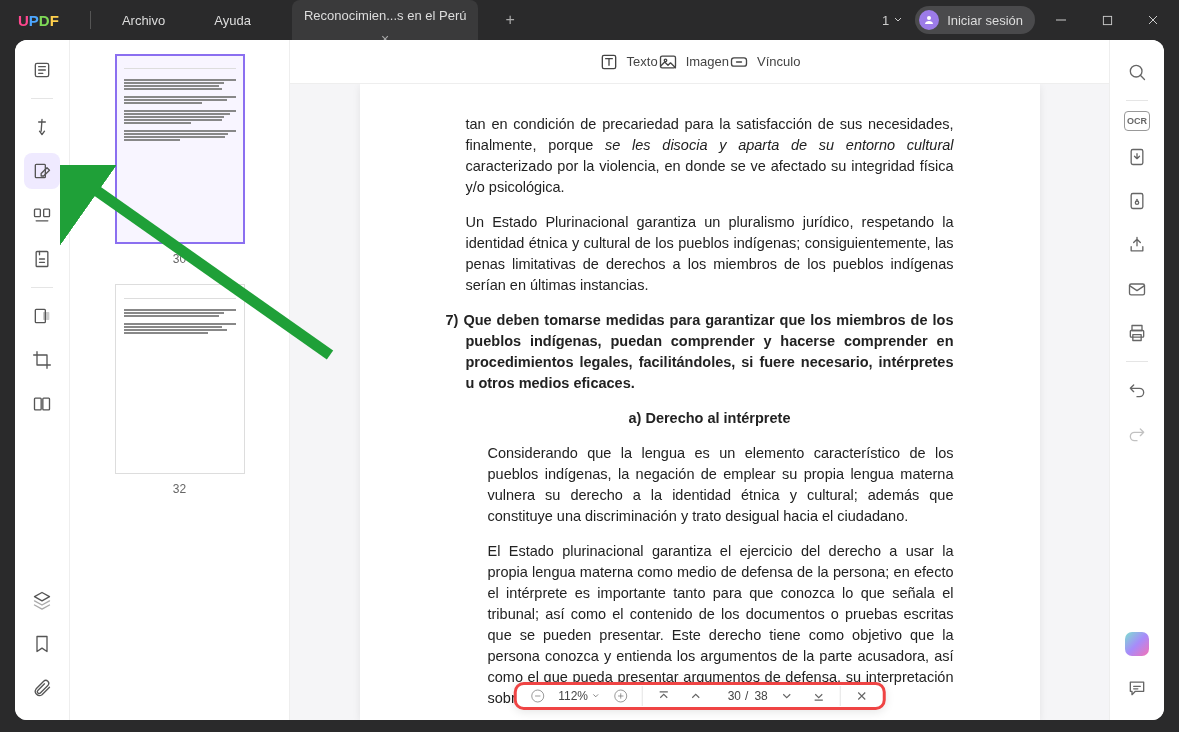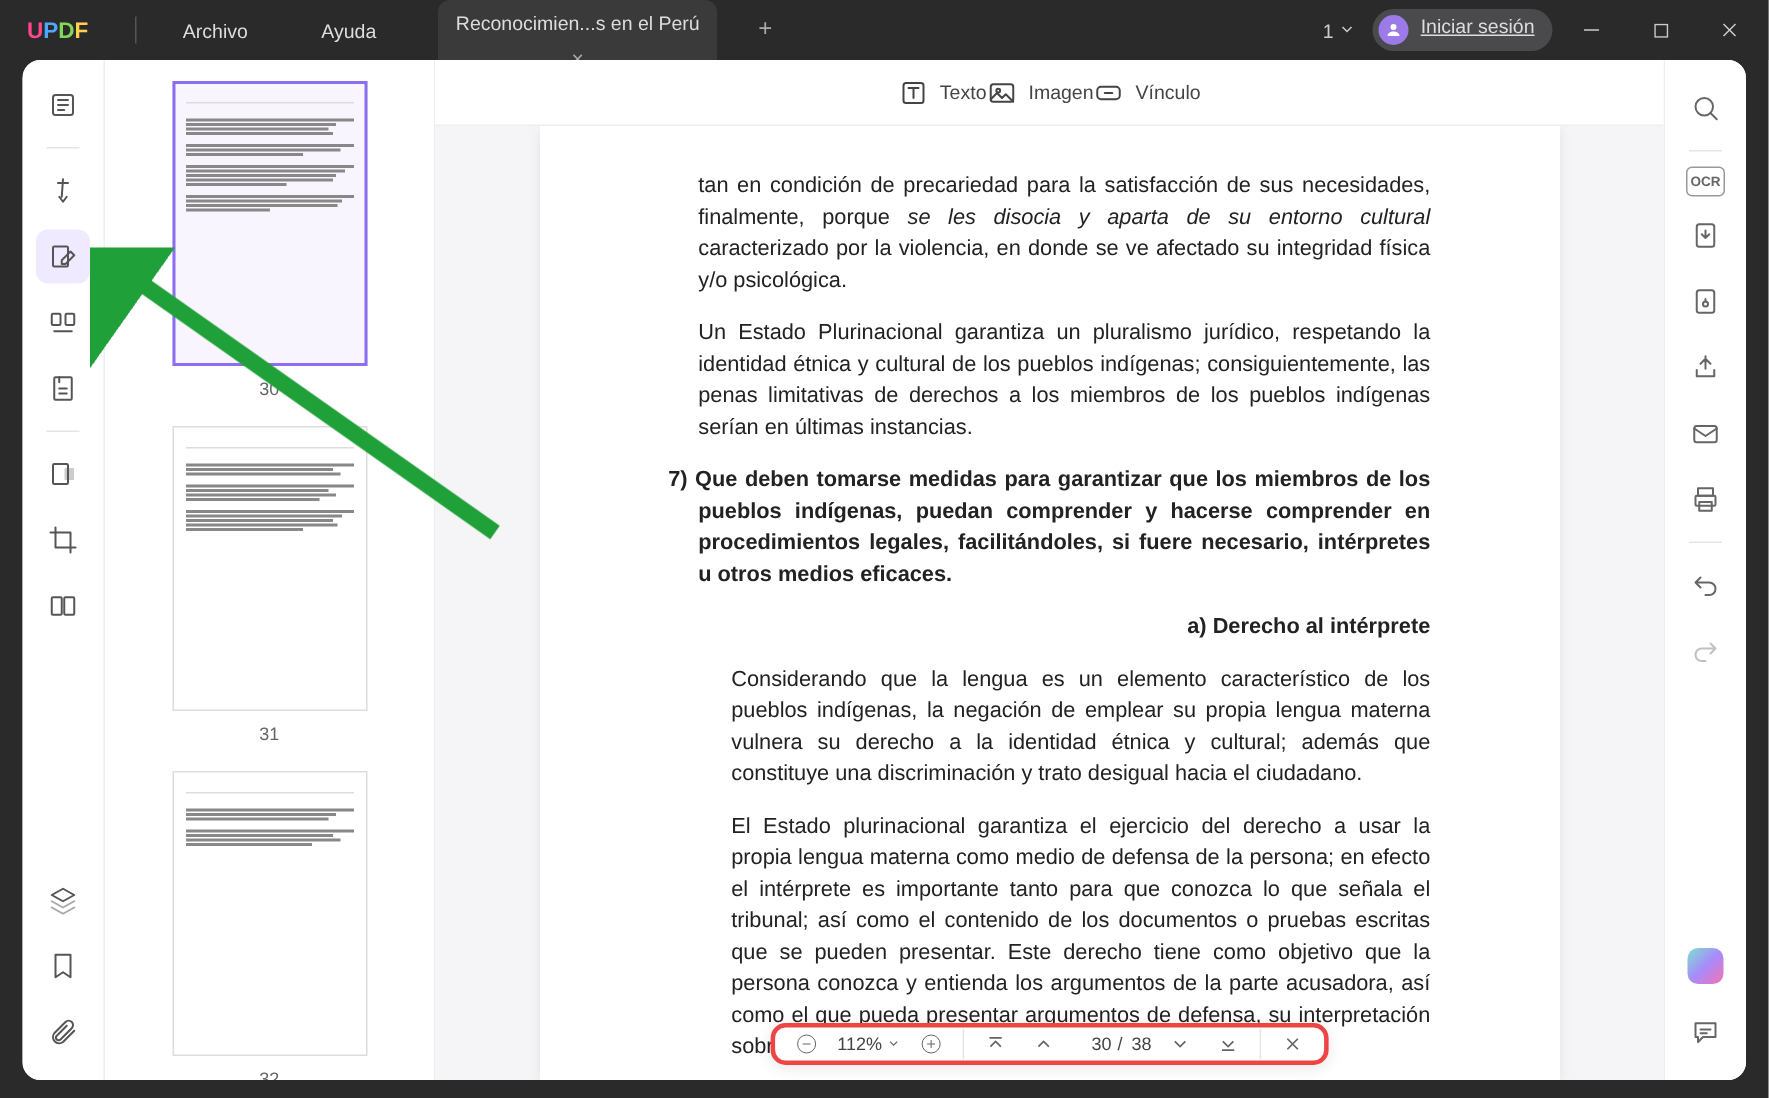--- a/index.html
+++ b/index.html
@@ -9,21 +9,21 @@
 .logo { padding:0 18px; font-weight:700; font-size:15px; }
 .logo .u{color:#ff478e}.logo .p{color:#4da7ff}.logo .d{color:#7ed957}.logo .f{color:#ffd04d}
 .divider { width:1px; height:18px; background:#555; }
 .menu-item { padding:0 18px; cursor:pointer; }
 .tab { height:40px; display:flex; align-items:center; padding:0 12px; background:#3a3a3b; border-radius:8px 8px 0 0; margin-left:10px; gap:8px;flex-direction:column; }
 .tab svg { width:14px; height:14px; }
 .tab-close { font-size:14px; color:#aaa; cursor:pointer; padding:0 4px;}
 .tab-add { padding:0 14px; font-size:16px; color:#aaa; cursor:pointer; }
 .titlebar-right { margin-left:auto; display:flex; align-items:center; gap:6px; padding-right:6px; }
 .page-ind { color:#ccc; font-size:13px; padding:0 6px; display:flex; align-items:center; gap:4px;}
-.user-pill { display:flex; gap:8px; background:#4a4a4c; border-radius:16px; padding:4px 12px 4px 4px; cursor:pointer;text-decoration:underline; }
+.user-pill { display:flex; align-items:center; gap:8px; background:#4a4a4c; border-radius:16px; padding:4px 12px 4px 4px; cursor:pointer; }
 .avatar { width:20px; height:20px; border-radius:50%; background:#9c7be8; display:flex; align-items:center; justify-content:center; color:#fff; font-size:11px;}
 .win-btn { width:40px; height:30px; display:flex; align-items:center; justify-content:center; color:#ccc; cursor:pointer; }
 
 .main { position:absolute; top:40px; left:15px; right:15px; bottom:12px; background:#fff; border-radius:12px; display:flex; overflow:hidden; }
 
 .sidebar-left { width:55px; background:#fff; border-right:1px solid #eee; display:flex; flex-direction:column; align-items:center; padding-top:12px; gap:8px; }
 .sb-btn { width:36px; height:36px; border-radius:8px; display:flex; align-items:center; justify-content:center; cursor:pointer; color:#555;}
 .sb-btn.sel { background:#efeaff; }
 .sb-sep { width:22px; height:1px; background:#e5e5e5; margin:2px 0;}
 .sb-bottom { margin-top:auto; display:flex; flex-direction:column; align-items:center; gap:8px; padding-bottom:14px;}
@@ -214,41 +214,20 @@
           <div class="thumb-text" style="width:91%"></div>
           <div class="thumb-text" style="width:50%"></div>
       </div>
       <div class="thumb-num">30</div>
     </div>
     <div class="thumb-wrap">
       <div class="thumb">
         <div class="thumb-line"></div>
           <div style="height:6px"></div>
         <div class="thumb-text"></div>
-          <div class="thumb-text" style="width:88%"></div>
-          <div class="thumb-text" style="width:92%"></div>
-        <div style="height:4px"></div>
-        <div class="thumb-text"></div>
-          <div class="thumb-text" style="width:85%"></div>
-          <div class="thumb-text" style="width:90%"></div>
-          <div class="thumb-text" style="width:80%"></div>
-        <div style="height:4px"></div>
-        <div class="thumb-text"></div>
-          <div class="thumb-text" style="width:93%"></div>
-          <div class="thumb-text" style="width:88%"></div>
-          <div class="thumb-text" style="width:91%"></div>
-          <div class="thumb-text" style="width:70%"></div>
-      </div>
-      <div class="thumb-num">31</div>
-    </div>
-    <div class="thumb-wrap">
-      <div class="thumb">
-        <div class="thumb-line"></div>
-          <div style="height:6px"></div>
-        <div class="thumb-text"></div>
           <div class="thumb-text" style="width:90%"></div>
           <div class="thumb-text" style="width:85%"></div>
         <div style="height:4px"></div>
         <div class="thumb-text"></div>
           <div class="thumb-text" style="width:88%"></div>
           <div class="thumb-text" style="width:92%"></div>
           <div class="thumb-text" style="width:75%"></div>
       </div>
       <div class="thumb-num">32</div>
     </div>
@@ -278,21 +257,21 @@
           </svg>
         <span>Vínculo</span>
       </div>
     </div>
 
     <div class="page-container">
       <div class="page">
         <p class="indent"><span>tan en condición de precariedad para la satisfacción de sus necesidades, finalmente, porque </span><em>se les disocia y aparta de su entorno cultural</em><span> caracterizado por la violencia, en donde se ve afectado su integridad física y/o psicológica.</span></p>
         <p class="indent">Un Estado Plurinacional garantiza un pluralismo jurídico, respetando la identidad étnica y cultural de los pueblos indígenas; consiguientemente, las penas limitativas de derechos a los miembros de los pueblos indígenas serían en últimas instancias.</p>
         <p style="padding-left:20px;text-indent:-20px;" class="bold">7) Que deben tomarse medidas para garantizar  que los miembros de los pueblos indígenas, puedan comprender y hacerse comprender en procedimientos legales, facilitándoles, si fuere necesario, intérpretes u otros medios eficaces.</p>
-        <p class="indent bold" style="text-align:right">a) Derecho al intérprete</p>
+        <p class="indent bold" style="text-align:center">a) Derecho al intérprete</p>
         <p class="indent hang">Considerando que la lengua es un elemento característico de los pueblos indígenas, la negación de emplear su propia lengua materna vulnera su derecho a la identidad étnica y cultural; además que constituye una discriminación y trato desigual hacia el ciudadano.</p>
         <p class="indent hang">El Estado plurinacional garantiza el ejercicio del derecho a usar la propia lengua materna como medio de defensa de la persona; en efecto el intérprete es importante tanto para que conozca lo que señala el tribunal; así como el contenido de los documentos o pruebas escritas que se pueden presentar. Este derecho tiene como objetivo que la persona conozca y entienda los argumentos de la parte acusadora, así como el que pueda presentar argumentos de defensa, su interpretación sobre los hechos y conocer el derecho que le está aplicando.</p>
         <p class="indent bold" style="text-align:left">b) Derecho a la presunción de inocencia</p>
         <p class="indent hang" style="margin-bottom:0"><span style="float:right">ando</span><br><span>el inculpado es una persona  indígena, las autoridades deben solicitar que se elabore una pericia antropológica que les permita determinar si</span></p>
       </div>
     </div>
 
     <div class="page-ctrl">
       <div class="pc-btn">
           <svg width="16" height="16" viewBox="0 0 24 24">

